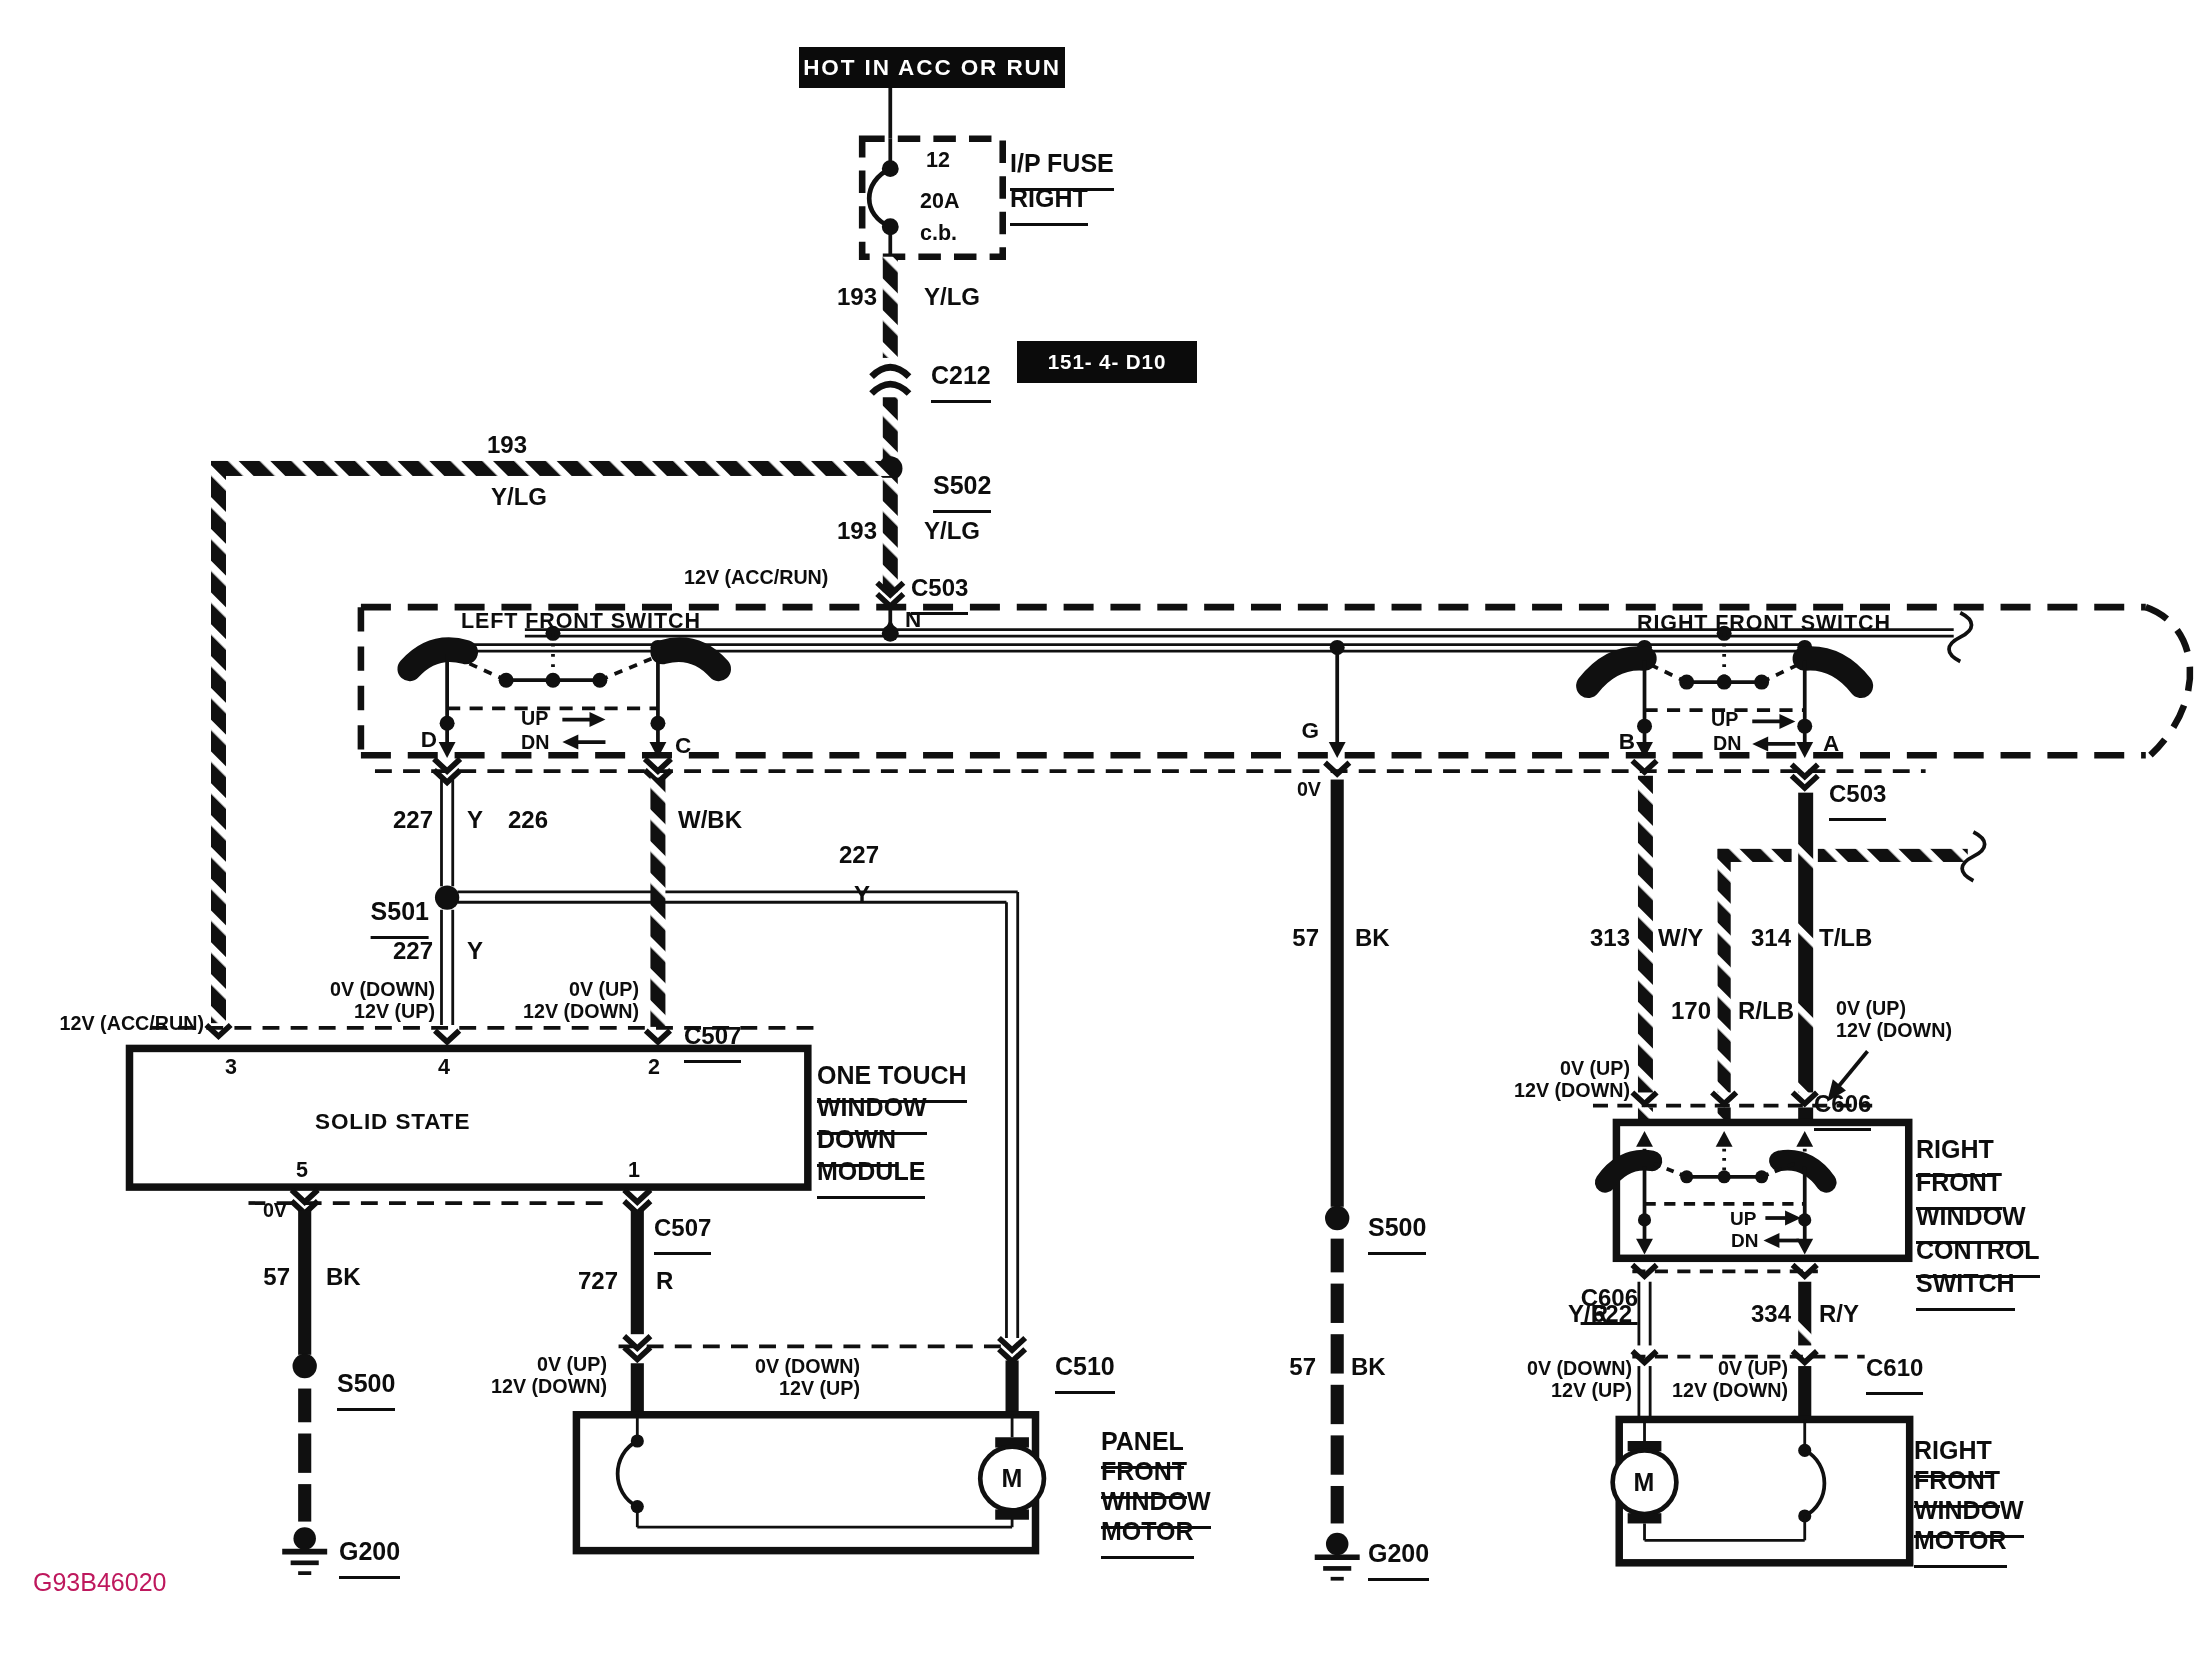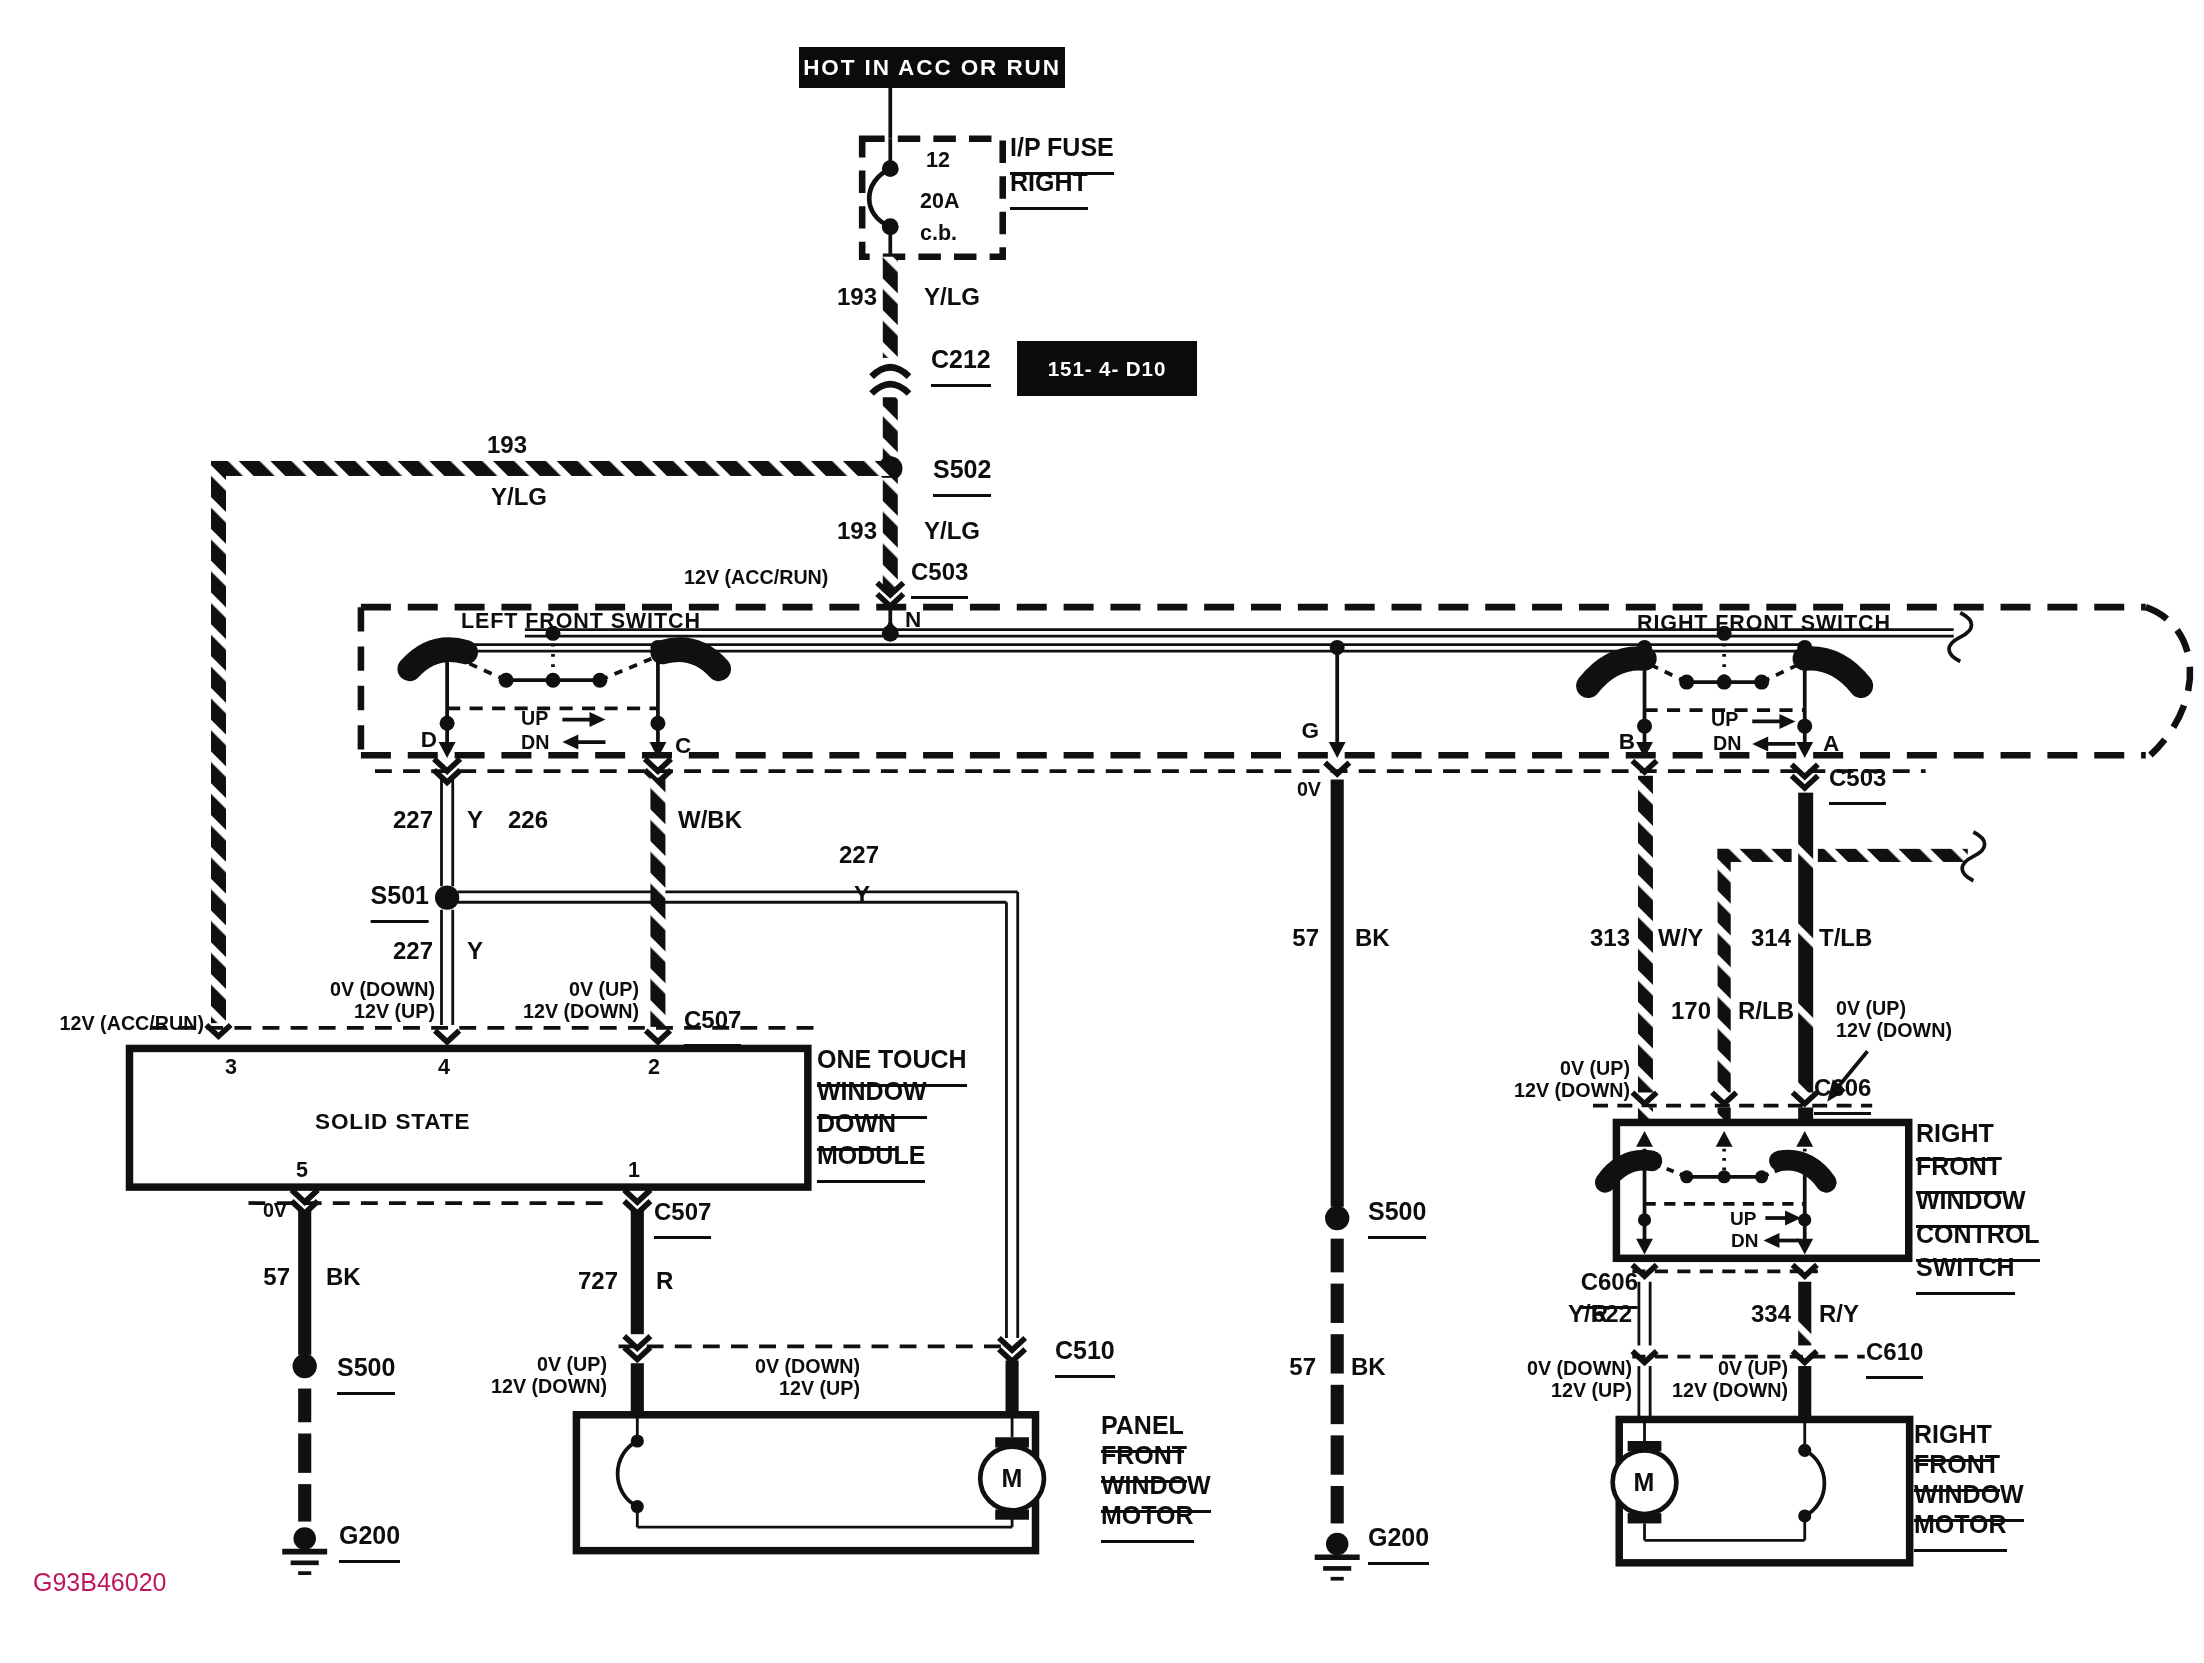--- a/index.html
+++ b/index.html
@@ -2,21 +2,21 @@
 <html style="font-size:15px"><head>
 <meta charset="utf-8">
 <style>
   html,body{margin:0;padding:0;}
   body{width:2205px;height:1664px;position:relative;background:#ffffff;
        font-family:"Liberation Sans", sans-serif;overflow:hidden;}
   svg{position:absolute;left:0;top:0;}
   .t{position:absolute;font-weight:bold;color:#0d0d0d;white-space:nowrap;line-height:1;}
   .b20{font-size:19px}.b21{font-size:19.7px}.b23{font-size:21.5px}.b24{font-size:22.5px}
   .b26{font-size:24px}.b27{font-size:25px}
-  .u{border-bottom:3.7px solid #0d0d0d;padding-bottom:12px;}
+  .u{border-bottom:3.7px solid #0d0d0d;padding-bottom:12px;margin-top:16px;}
   .ra{transform:translateX(-100%);}
   .ctr{transform:translate(-50%,-50%);}
   .banner{position:absolute;background:#0b0b0b;color:#ffffff;display:flex;
           align-items:center;justify-content:center;font-weight:bold;letter-spacing:1.9px;}
   .plain{font-weight:normal;color:#be185d;}
 </style>
 </head>
 <body>
 
 <svg width="2205" height="1664" viewBox="0 0 2353 1776">
@@ -303,21 +303,21 @@
 
 <div class="t b27 u" style="left:1010px;top:135px">I/P FUSE</div>
 <div class="t b27 u" style="left:1010px;top:170px">RIGHT</div>
 <div class="t b23" style="left:926px;top:150px">12</div>
 <div class="t b23" style="left:920px;top:191px">20A</div>
 <div class="t b23" style="left:920px;top:223px">c.b.</div>
 
 <div class="t b26 ra" style="left:877px;top:285px">193</div>
 <div class="t b26" style="left:924px;top:285px">Y/LG</div>
 <div class="t b27 u" style="left:931px;top:347px">C212</div>
-<div class="banner" style="left:1017px;top:341px;width:180px;height:55px;font-size:20.6px;letter-spacing:0.9px">151-  4-  D10</div>
+<div class="banner" style="left:1017px;top:341px;width:180px;height:42px;font-size:20.6px;letter-spacing:0.9px">151-  4-  D10</div>
 <div class="t b27 u" style="left:933px;top:457px">S502</div>
 
 <div class="t b26" style="left:487px;top:433px">193</div>
 <div class="t b26" style="left:491px;top:485px">Y/LG</div>
 
 <div class="t b26 ra" style="left:877px;top:519px">193</div>
 <div class="t b26" style="left:924px;top:519px">Y/LG</div>
 <div class="t b21" style="left:684px;top:568px">12V (ACC/RUN)</div>
 <div class="t b26 u" style="left:911px;top:560px">C503</div>
 <div class="t b24" style="left:905px;top:609px">N</div>

